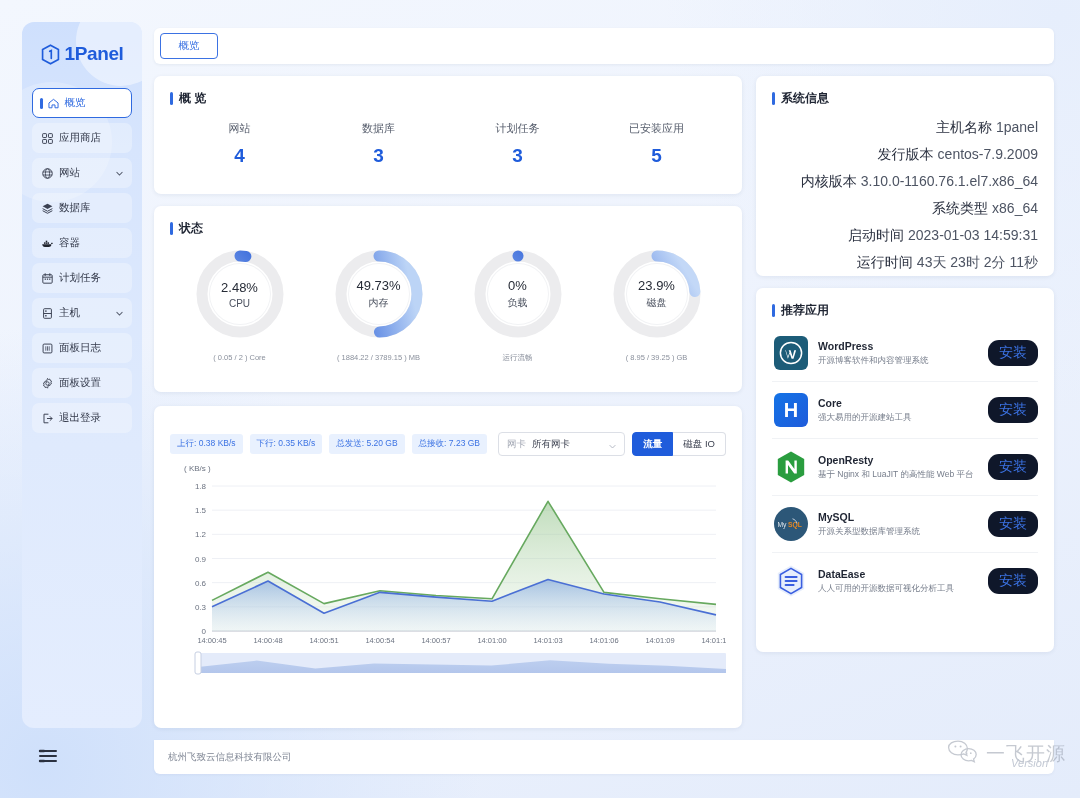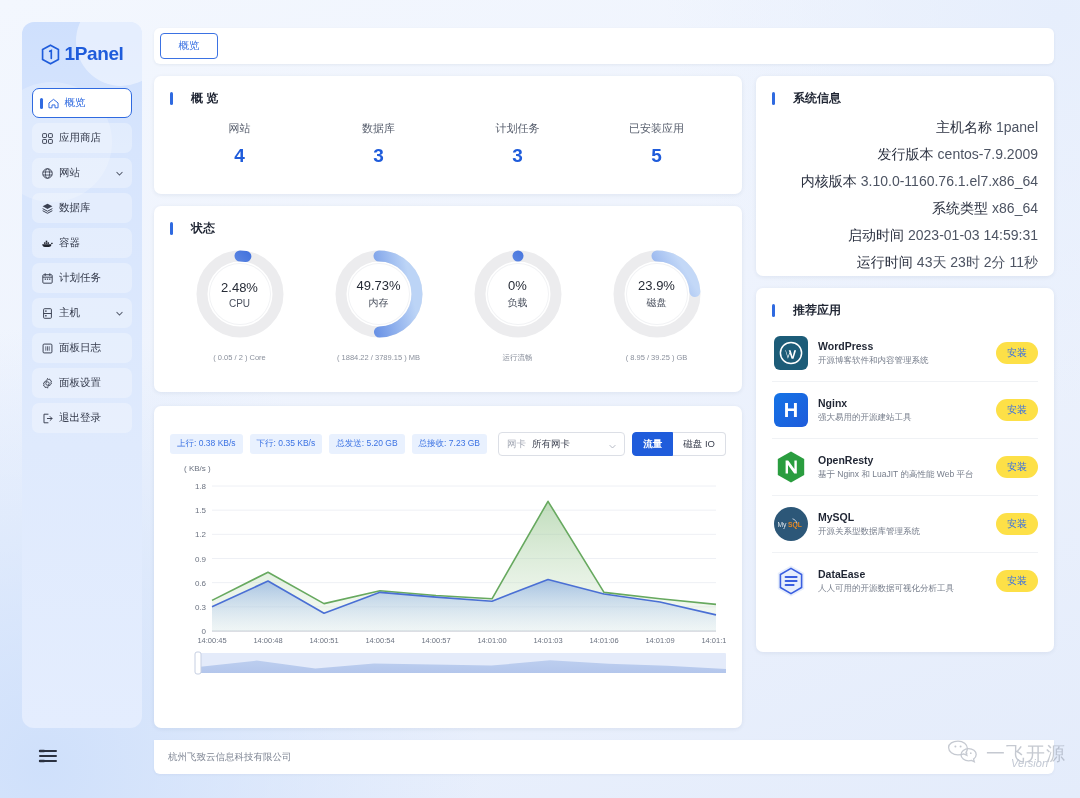--- a/index.html
+++ b/index.html
@@ -89,21 +89,21 @@
     background: #fff; cursor: pointer;
   }
 
   .card {
     position: absolute;
     background: #ffffff;
     border-radius: 7px;
     box-shadow: 0 1px 4px rgba(30,50,90,.08);
   }
   .card-title {
-    display: flex; align-items: center; gap: 18px;
+    display: flex; align-items: center; gap: 6px;
     font-size: 12px; font-weight: bold; color: #1f2533;
   }
   .title-bar {
     display: inline-block; width: 3px; height: 13px;
     background: #2f6ae0; border-radius: 2px;
   }
 
   
   #overview-card { left: 154px; top: 76px; width: 588px; height: 118px; padding: 14px 16px; }
   .ov-stats { display: flex; margin-top: 14px; }
@@ -168,22 +168,22 @@
     display: flex; align-items: center; gap: 10px;
     padding: 11px 0 11px 2px; border-bottom: 1px solid #f0f2f5;
   }
   .app-row:last-child { border-bottom: none; }
   .app-icon { width: 34px; height: 34px; flex: 0 0 34px; border-radius: 6px;
               display: flex; align-items: center; justify-content: center; overflow: hidden; }
   .app-meta { flex: 1; min-width: 0; }
   .app-name { font-size: 10.5px; font-weight: bold; color: #1f2533; }
   .app-desc { font-size: 8.5px; color: #767d8b; margin-top: 3px; line-height: 1.35; }
   .install-btn {
-    flex: 0 0 auto; background: #fde047; color: #3b72e3;
-    font-size: 10px; border-radius: 11px; padding: 4px 11px; cursor: pointer;
+    flex: 0 0 auto; background: #0f172a; color: #3b72e3;
+    font-size: 14px; border-radius: 11px; padding: 4px 11px; cursor: pointer;
   }
 
   
   .footer {
     position: absolute; left: 154px; top: 740px; width: 900px; height: 34px;
     background: #ffffff; border-radius: 0 0 6px 6px;
     display: flex; align-items: center; padding-left: 14px;
     font-size: 9.5px; color: #7e8593;
     box-shadow: 0 1px 3px rgba(30,50,90,.05);
   }
@@ -608,21 +608,21 @@
         <div class="app-meta">
           <div class="app-name">WordPress</div>
           <div class="app-desc">开源博客软件和内容管理系统</div>
         </div>
         <div class="install-btn">安装</div>
       </div>
 
       <div class="app-row">
         <span class="app-icon" style="background:linear-gradient(135deg,#1473e6,#1f5cdb);color:#fff;font-size:20px;font-weight:bold;">H</span>
         <div class="app-meta">
-          <div class="app-name">Nginx</div>
+          <div class="app-name">Core</div>
           <div class="app-desc">强大易用的开源建站工具</div>
         </div>
         <div class="install-btn">安装</div>
       </div>
 
       <div class="app-row">
         <span class="app-icon">
           <svg width="32" height="34" viewBox="0 0 32 34">
             <path d="M16 1.4 29.2 9v16L16 32.6 2.8 25V9Z" fill="#2a9d3f"></path>
             <path d="M10.6 23.4V10.6h2.6l6.2 8.4v-8.4h2.4v12.8h-2.6l-6.2-8.4v8.4Z" fill="#fff"></path>

